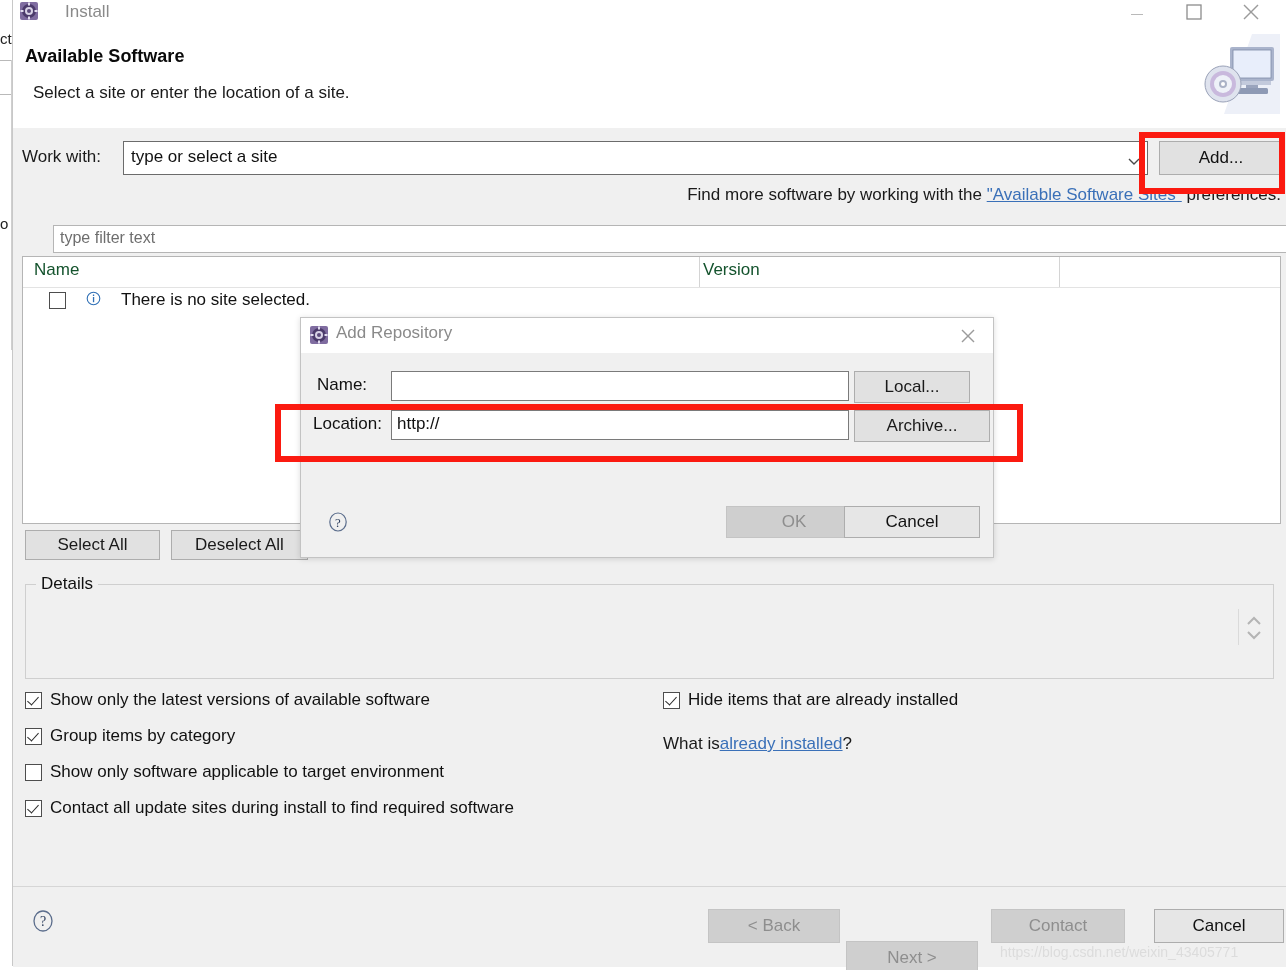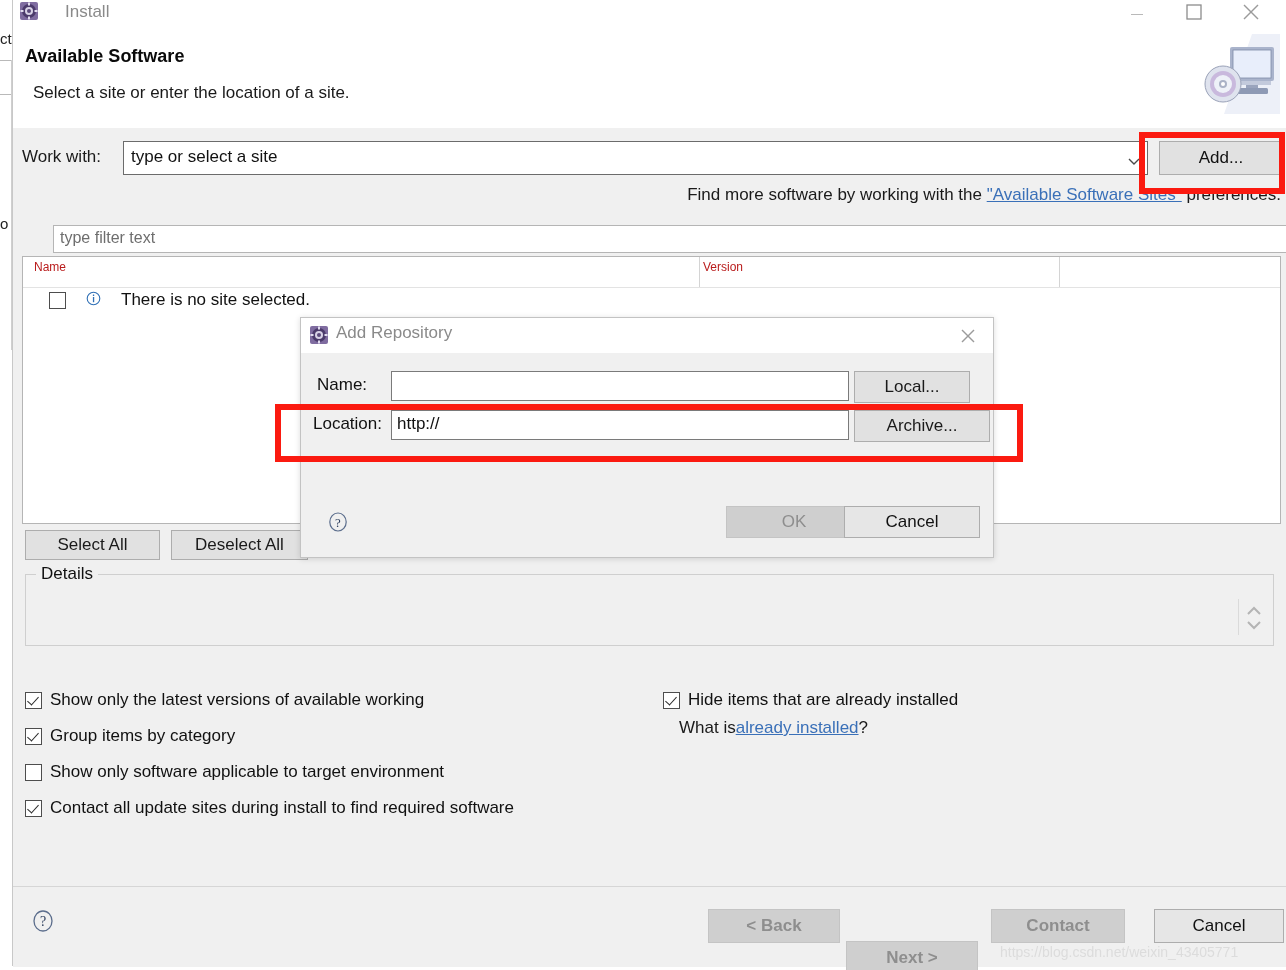--- a/index.html
+++ b/index.html
@@ -197,22 +197,22 @@
     position: absolute;
     left: 9px; top: 128px;
     width: 1259px; height: 268px;
     background: #ffffff;
     border: 1px solid #b5b5b5;
     box-sizing: border-box;
   }
   .th {
     position: absolute;
     top: 3px;
-    font-size: 12px;
-    color: #b91c1c;
+    font-size: 17px;
+    color: #14532d;
   }
   .th-name { left: 11px; }
   .th-version { left: 680px; }
   .col-sep {
     position: absolute;
     top: 0; width: 1px; height: 30px;
     background: #d4d4d4;
   }
   .header-underline {
     position: absolute;
@@ -256,22 +256,22 @@
     box-sizing: border-box;
     font-size: 17px;
     display: flex; align-items: center; justify-content: center;
     cursor: default;
   }
   .selectall-btn { left: 12px; width: 135px; }
   .deselectall-btn { left: 158px; width: 137px; }
 
   .details-group {
     position: absolute;
-    left: 12px; top: 446px;
-    width: 1249px; height: 72px;
+    left: 12px; top: 456px;
+    width: 1249px; height: 95px;
     border: 1px solid #cfcfcf;
     box-sizing: border-box;
   }
   .details-legend {
     position: absolute;
     left: 10px; top: -11px;
     background: #f0f0f0;
     padding: 0 5px;
     font-size: 17px;
     color: #111;
@@ -292,24 +292,23 @@
   .checks-right { position: absolute; left: 650px; top: 554px; }
   .chk-row {
     display: flex;
     align-items: center;
     gap: 8px;
     height: 36px;
     font-size: 17px;
     color: #111;
   }
   .already-line {
-    margin-left: 16px;
     font-size: 17px;
     height: 36px;
-    display: flex; align-items: flex-start;
+    display: flex; align-items: flex-end;
   }
   .already-line a { color: #3a70b8; text-decoration: underline; }
 
   
   .footer {
     position: absolute;
     left: 0; top: 886px;
     width: 1274px; height: 80px;
     background: #f0f0f0;
     border-top: 1px solid #d6d6d6;
@@ -321,21 +320,21 @@
   .fbtn {
     position: absolute;
     top: 22px;
     height: 34px;
     border: 1px solid #adadad;
     box-sizing: border-box;
     font-size: 17px;
     display: flex; align-items: center; justify-content: center;
     cursor: default;
   }
-  .fbtn.disabled { background: #cfcfcf; color: #8e8e8e; border-color: #c4c4c4; font-weight: bold; }
+  .fbtn.disabled { background: #cfcfcf; color: #8e8e8e; border-color: #c4c4c4; }
   .fbtn.enabled  { background: #e6e6e6; color: #111; }
   .btn-back   { left: 695px; width: 132px; }
   .btn-next   { left: 833px; width: 132px; margin-top: 32px; }
   .btn-finish { left: 978px; width: 134px; }
   .btn-cancel { left: 1141px; width: 130px; }
 
   .watermark {
     position: absolute;
     left: 1000px; top: 944px;
     font-size: 14px;
@@ -559,21 +558,21 @@
         <svg width="22" height="34" viewBox="0 0 22 34">
           <polyline points="5,13 11,7 17,13" fill="none" stroke="#b4b4b4" stroke-width="2"></polyline>
           <polyline points="5,21 11,27 17,21" fill="none" stroke="#b4b4b4" stroke-width="2"></polyline>
         </svg>
       </div>
     </div>
 
     <div class="checks-left">
       <div class="chk-row">
         <span class="cb checked"></span>
-        <span>Show only the latest versions of available working</span>
+        <span>Show only the latest versions of available software</span>
       </div>
       <div class="chk-row">
         <span class="cb checked"></span>
         <span>Group items by category</span>
       </div>
       <div class="chk-row">
         <span class="cb"></span>
         <span>Show only software applicable to target environment</span>
       </div>
       <div class="chk-row">

